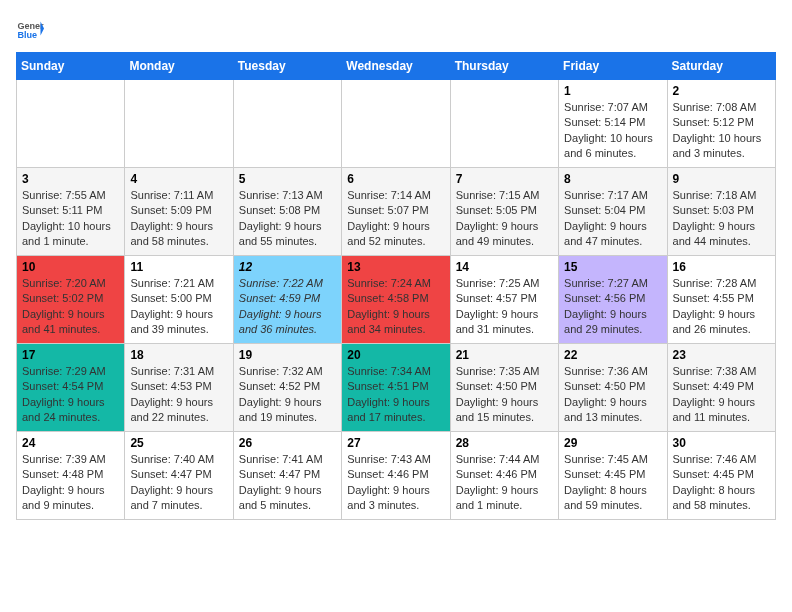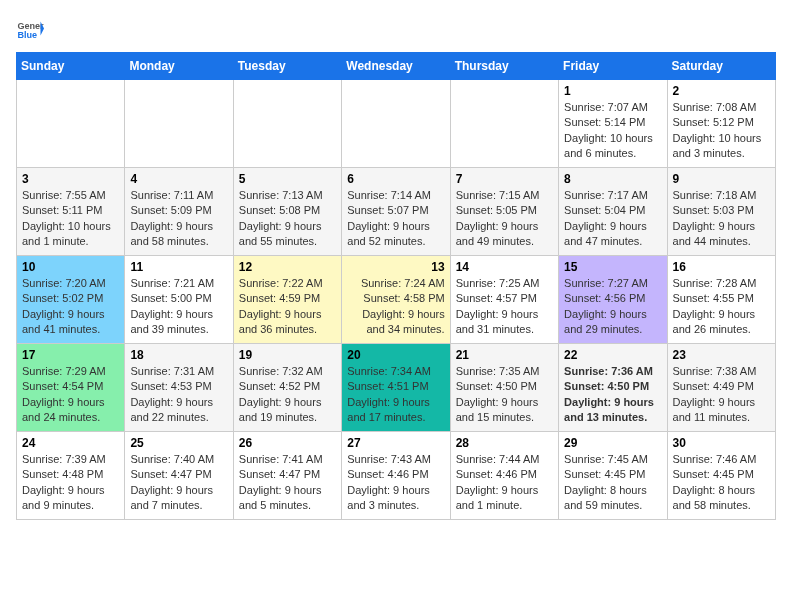--- a/index.html
+++ b/index.html
@@ -167,39 +167,39 @@
 Daylight: 9 hours and 47 minutes.</div>
         </td>
         <td style="background: rgb(245, 245, 245);">
           <span class="day-number">9</span>
           <div class="day-info" style="white-space: pre-line;">Sunrise: 7:18 AM
 Sunset: 5:03 PM
 Daylight: 9 hours and 44 minutes.</div>
         </td>
       </tr>
       <tr>
-        <td style="background: #7dd3fc;">
+        <td style="background: #ef4444;">
           <span class="day-number">10</span>
           <div class="day-info" style="white-space: pre-line;">Sunrise: 7:20 AM
 Sunset: 5:02 PM
 Daylight: 9 hours and 41 minutes.</div>
         </td>
         <td style="background: rgb(255, 255, 255);">
           <span class="day-number">11</span>
           <div class="day-info" style="white-space: pre-line;">Sunrise: 7:21 AM
 Sunset: 5:00 PM
 Daylight: 9 hours and 39 minutes.</div>
         </td>
-        <td style="background: #fef9c3;">
+        <td style="background: #7dd3fc; font-style: italic;">
           <span class="day-number">12</span>
           <div class="day-info" style="white-space: pre-line;">Sunrise: 7:22 AM
 Sunset: 4:59 PM
 Daylight: 9 hours and 36 minutes.</div>
         </td>
-        <td style="background: #fef9c3; text-align: right;">
+        <td style="background: #ef4444;">
           <span class="day-number">13</span>
           <div class="day-info" style="white-space: pre-line;">Sunrise: 7:24 AM
 Sunset: 4:58 PM
 Daylight: 9 hours and 34 minutes.</div>
         </td>
         <td style="background: rgb(255, 255, 255);">
           <span class="day-number">14</span>
           <div class="day-info" style="white-space: pre-line;">Sunrise: 7:25 AM
 Sunset: 4:57 PM
 Daylight: 9 hours and 31 minutes.</div>
@@ -211,21 +211,21 @@
 Daylight: 9 hours and 29 minutes.</div>
         </td>
         <td style="background: rgb(255, 255, 255);">
           <span class="day-number">16</span>
           <div class="day-info" style="white-space: pre-line;">Sunrise: 7:28 AM
 Sunset: 4:55 PM
 Daylight: 9 hours and 26 minutes.</div>
         </td>
       </tr>
       <tr>
-        <td style="background: #86efac;">
+        <td style="background: #14b8a6;">
           <span class="day-number">17</span>
           <div class="day-info" style="white-space: pre-line;">Sunrise: 7:29 AM
 Sunset: 4:54 PM
 Daylight: 9 hours and 24 minutes.</div>
         </td>
         <td style="background: rgb(245, 245, 245);">
           <span class="day-number">18</span>
           <div class="day-info" style="white-space: pre-line;">Sunrise: 7:31 AM
 Sunset: 4:53 PM
 Daylight: 9 hours and 22 minutes.</div>
@@ -243,21 +243,21 @@
 Daylight: 9 hours and 17 minutes.</div>
         </td>
         <td style="background: rgb(245, 245, 245);">
           <span class="day-number">21</span>
           <div class="day-info" style="white-space: pre-line;">Sunrise: 7:35 AM
 Sunset: 4:50 PM
 Daylight: 9 hours and 15 minutes.</div>
         </td>
         <td style="background: rgb(245, 245, 245);">
           <span class="day-number">22</span>
-          <div class="day-info" style="white-space: pre-line; font-weight: bold;">Sunrise: 7:36 AM
+          <div class="day-info" style="white-space: pre-line;">Sunrise: 7:36 AM
 Sunset: 4:50 PM
 Daylight: 9 hours and 13 minutes.</div>
         </td>
         <td style="background: rgb(245, 245, 245);">
           <span class="day-number">23</span>
           <div class="day-info" style="white-space: pre-line;">Sunrise: 7:38 AM
 Sunset: 4:49 PM
 Daylight: 9 hours and 11 minutes.</div>
         </td>
       </tr>

